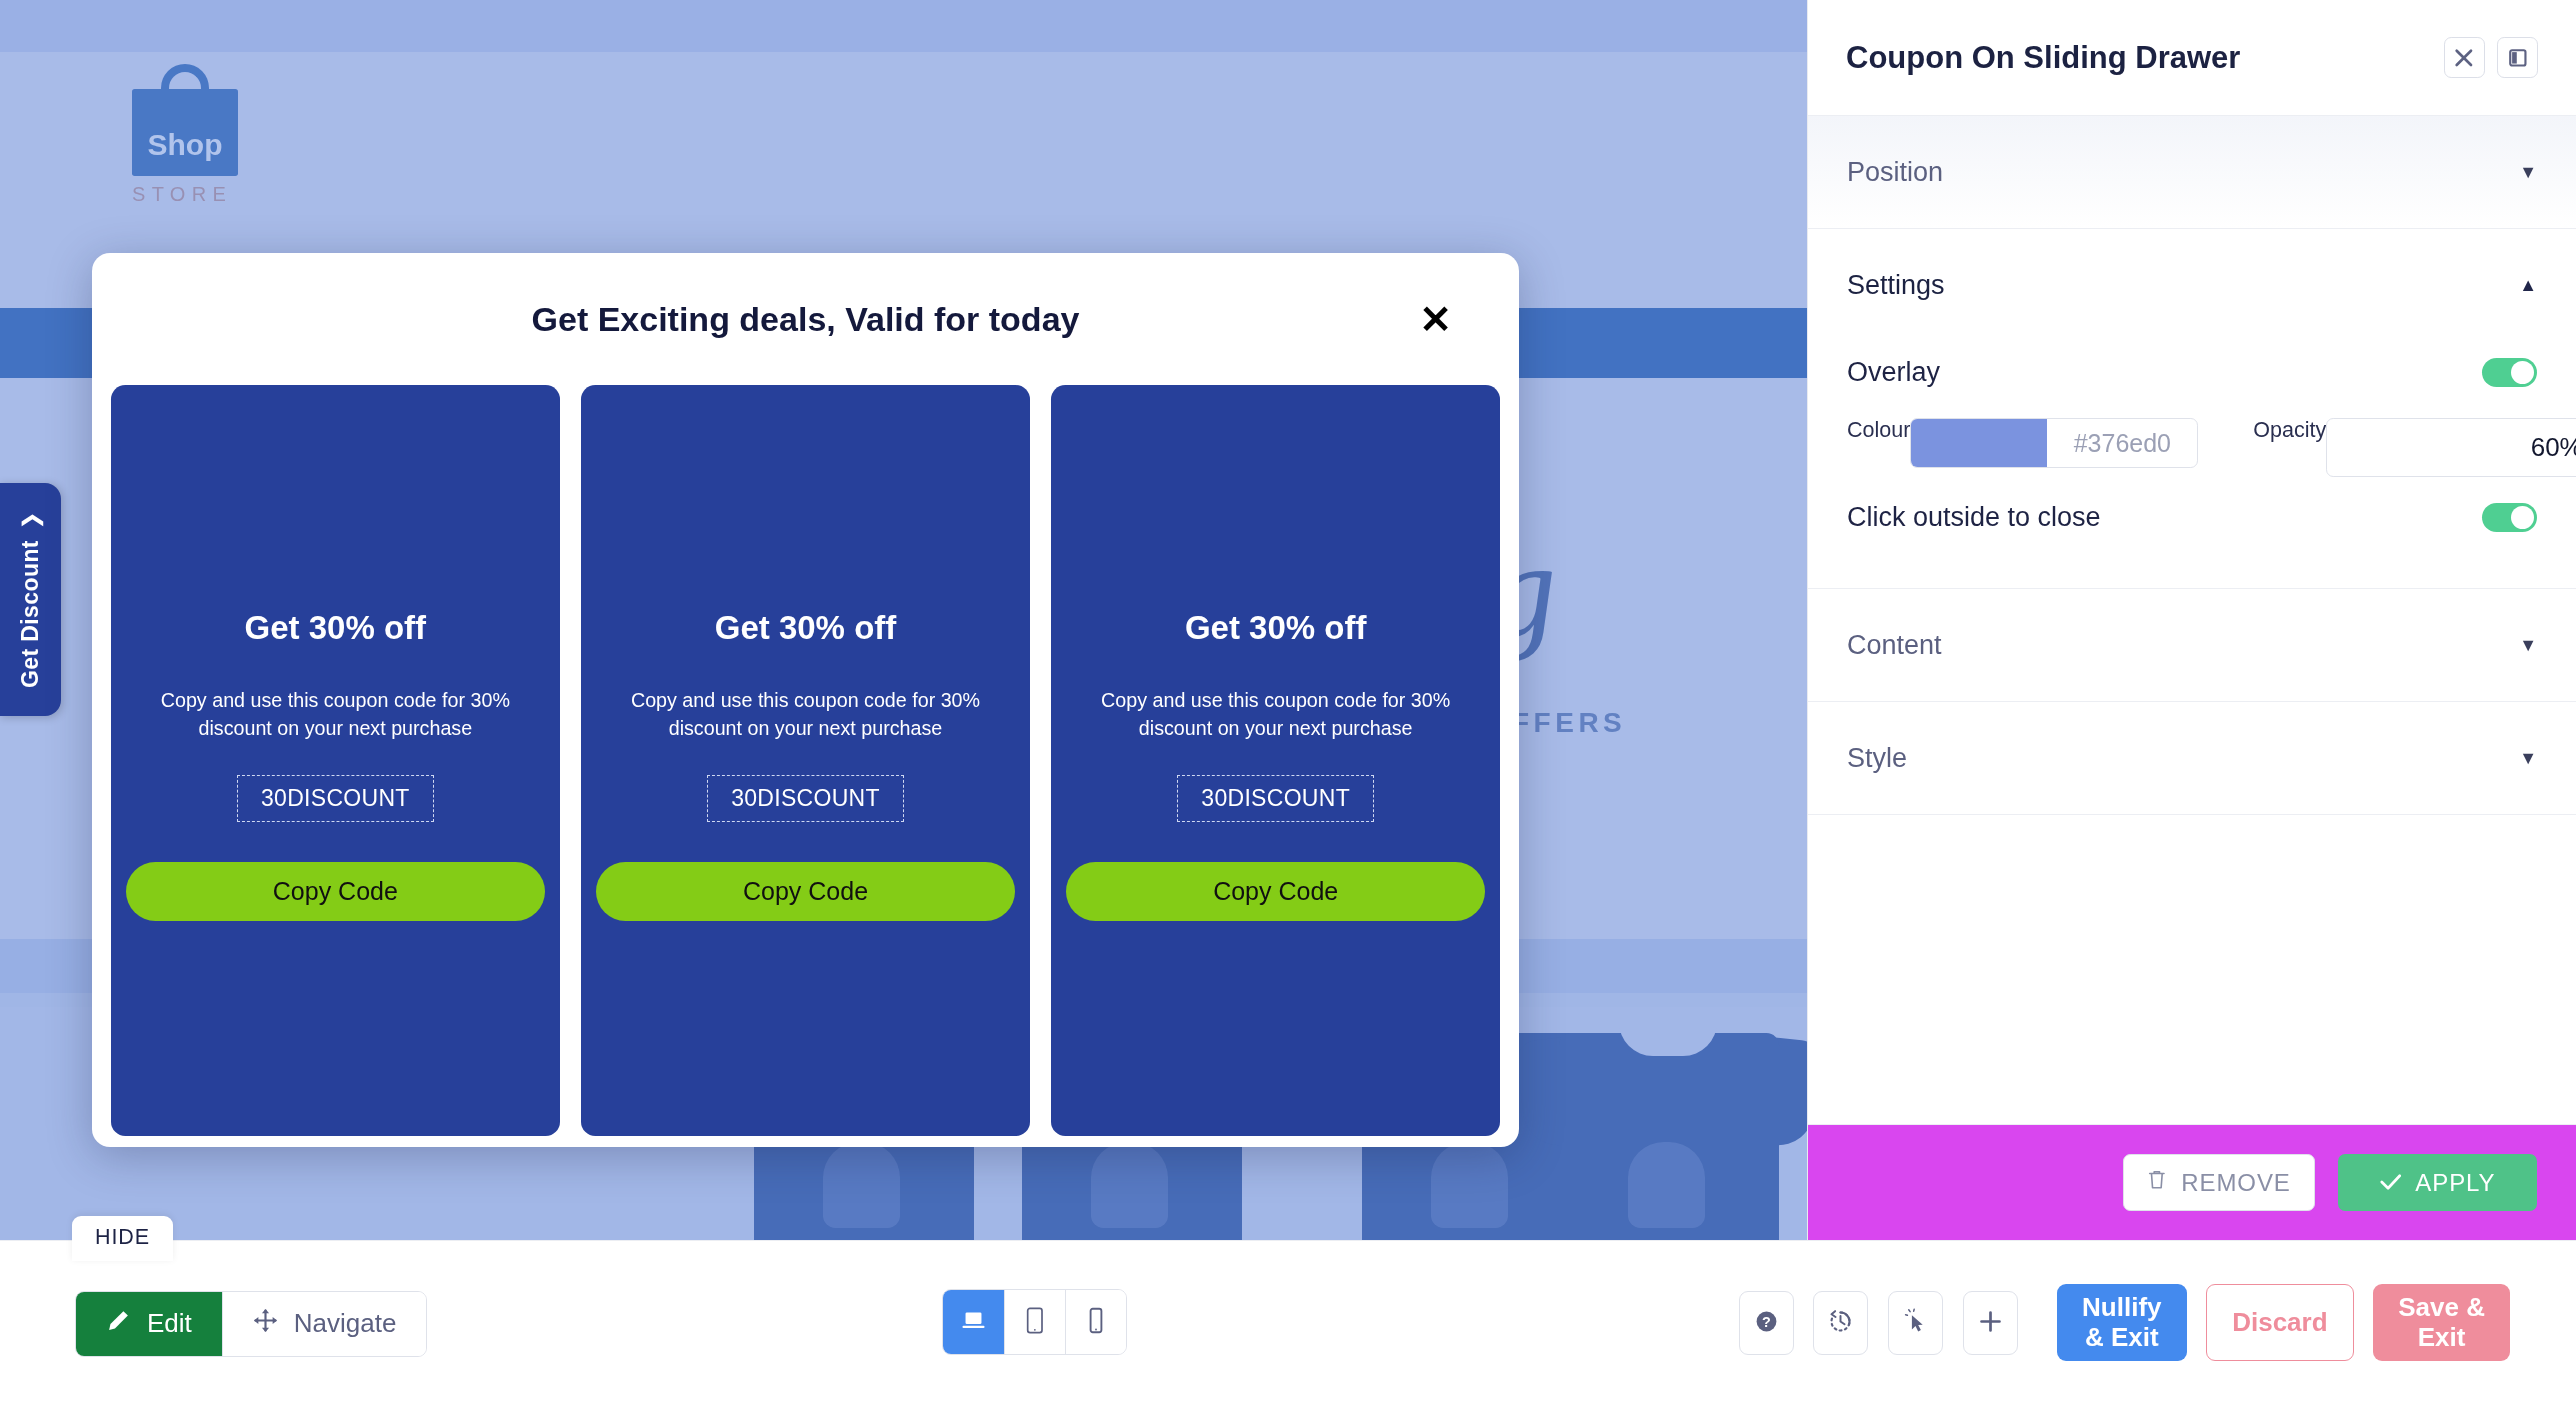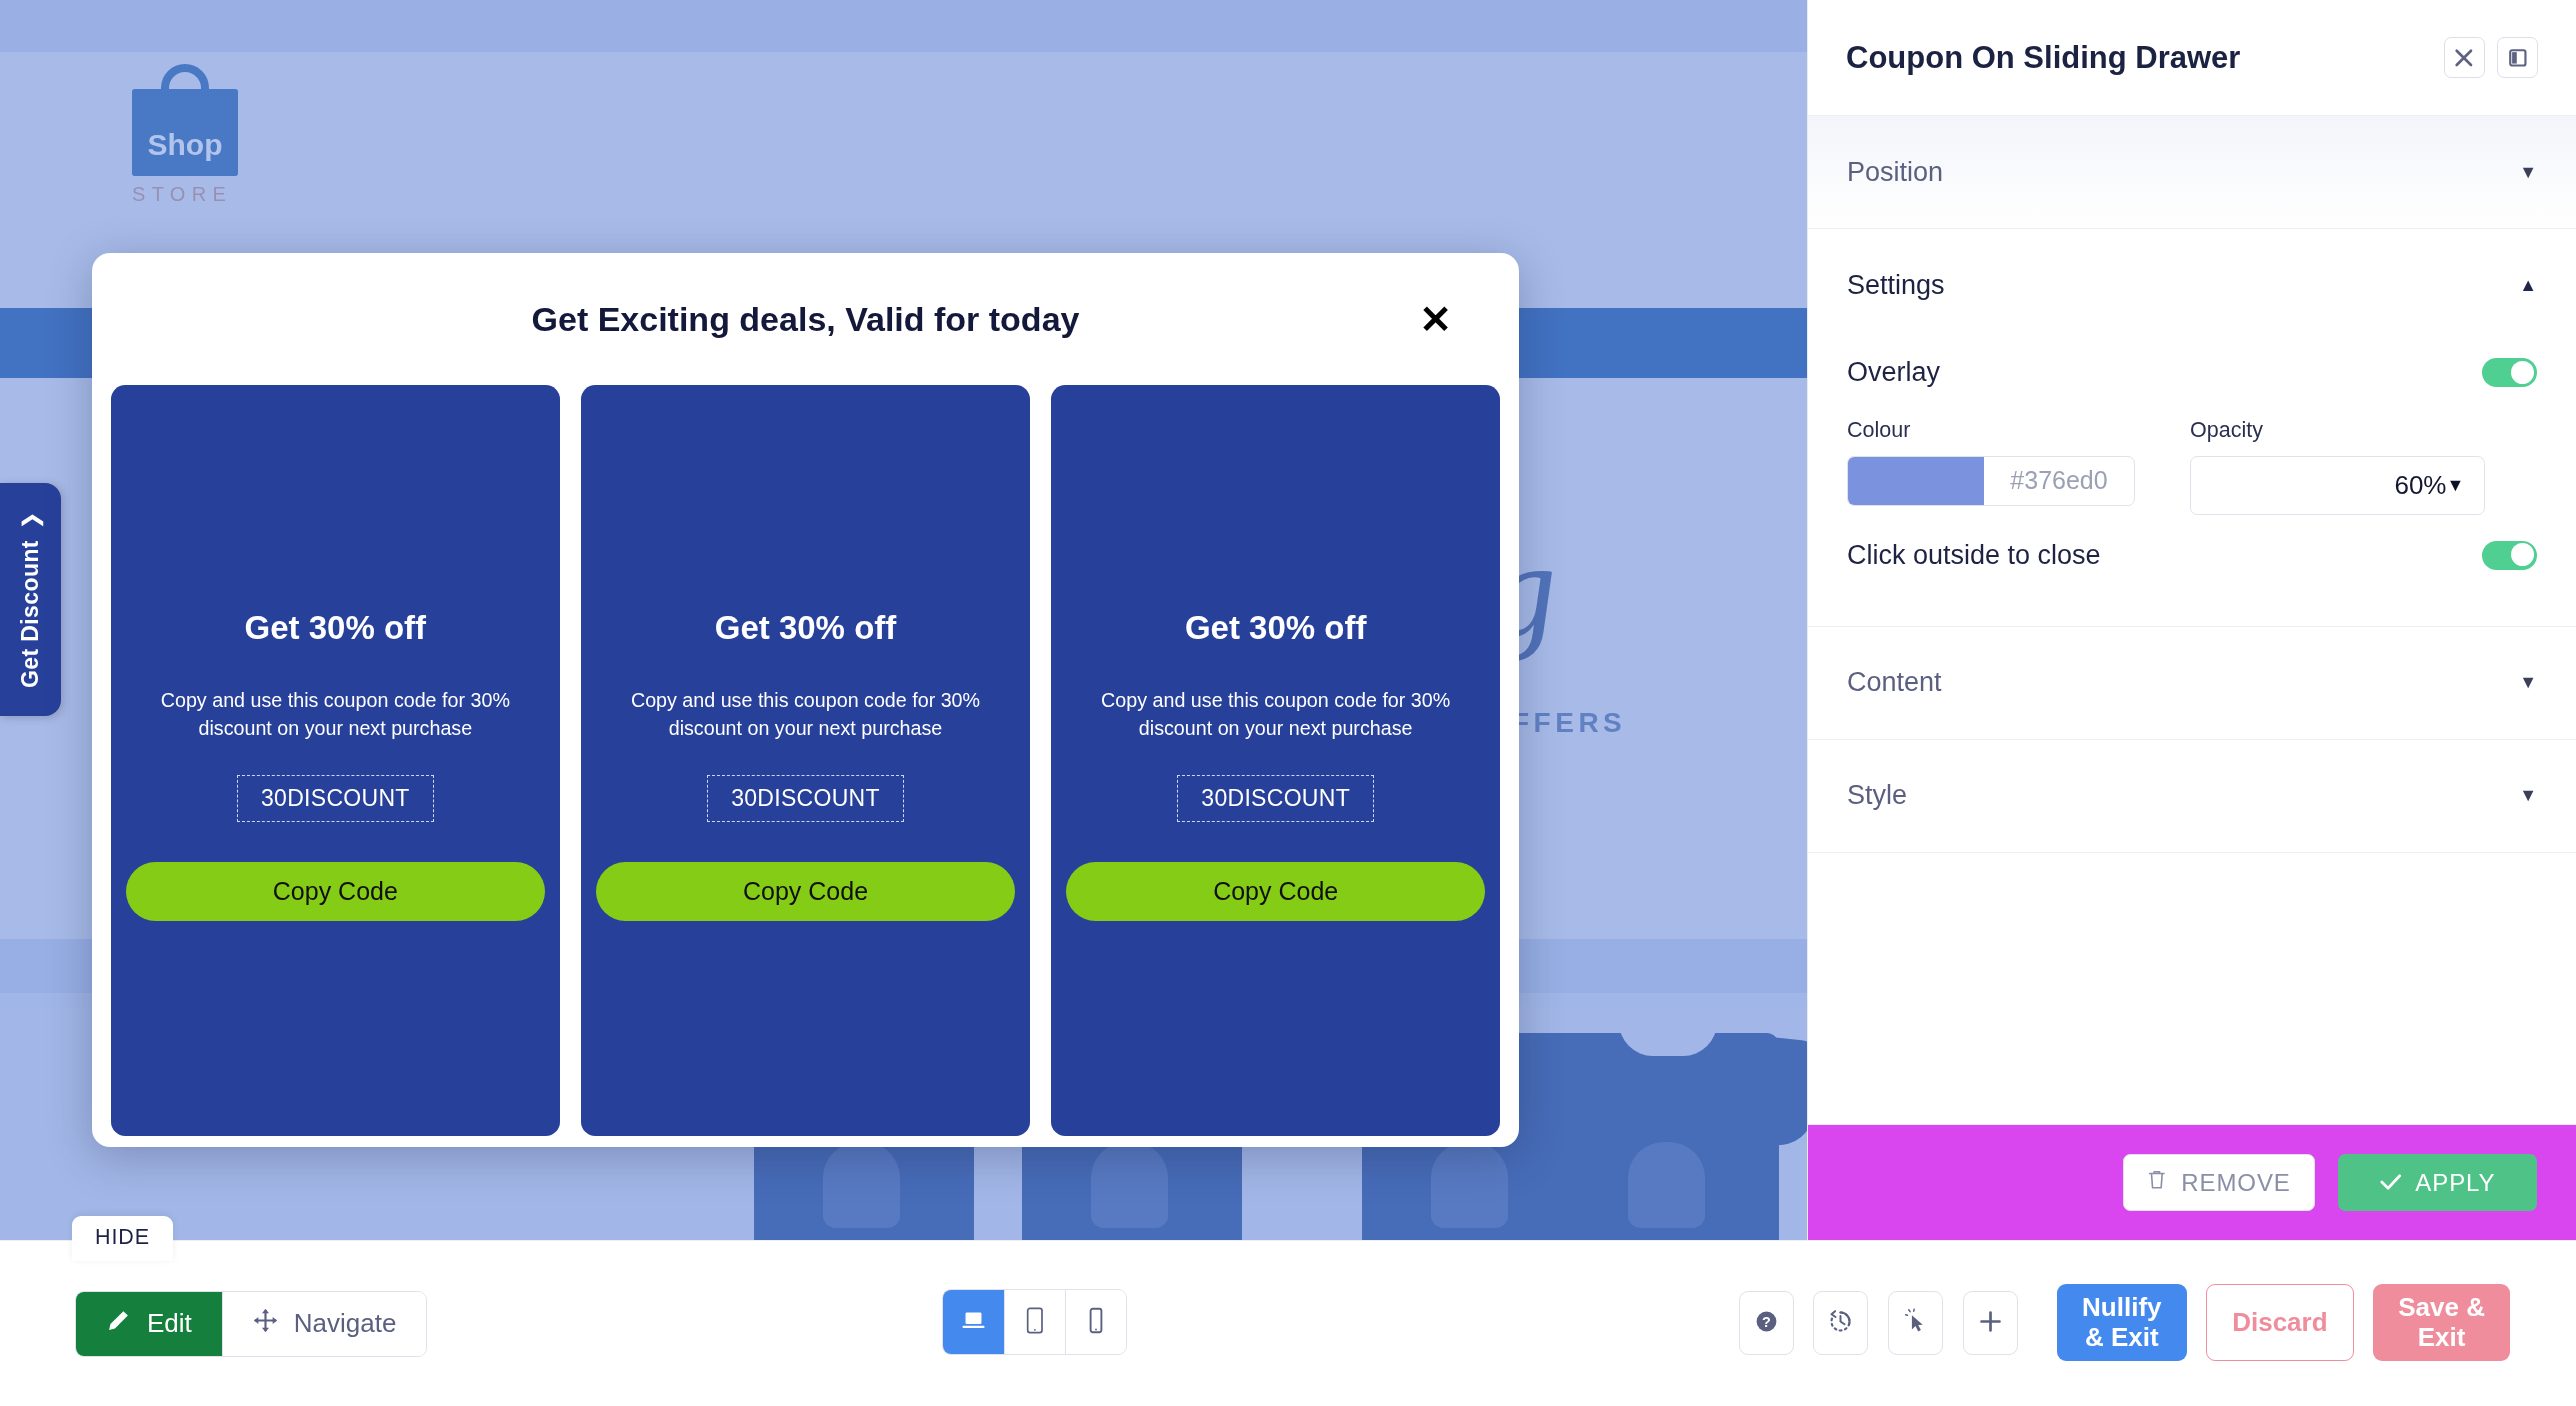--- a/index.html
+++ b/index.html
@@ -202,21 +202,21 @@
     position:relative; cursor:pointer; flex:none;
   }
   .toggle .knob {
     position:absolute; right:2.7px; top:2.7px;
     width:23px; height:23px; border-radius:50%; background:#fff;
   }
 
   .field-grid {
     display:flex; gap:55px; padding:14.3px 0 9px 0;
   }
-  .field { display:flex; flex-direction:column; }
+  .field { display:flex; }
   .field-label { font-size:21.5px; color:#2a2f50; margin-bottom:12.5px; }
   .colour-input {
     width:288px; height:50px; border:0.9px solid #dfe2ea; border-radius:7.2px;
     display:flex; overflow:hidden; background:#fff; cursor:pointer;
   }
   .colour-swatch { width:136px; height:100%; background:#7b93df; }
   .colour-hex {
     flex:1; display:flex; align-items:center; justify-content:center;
     font-size:25px; color:#9ba0b5;
   }

